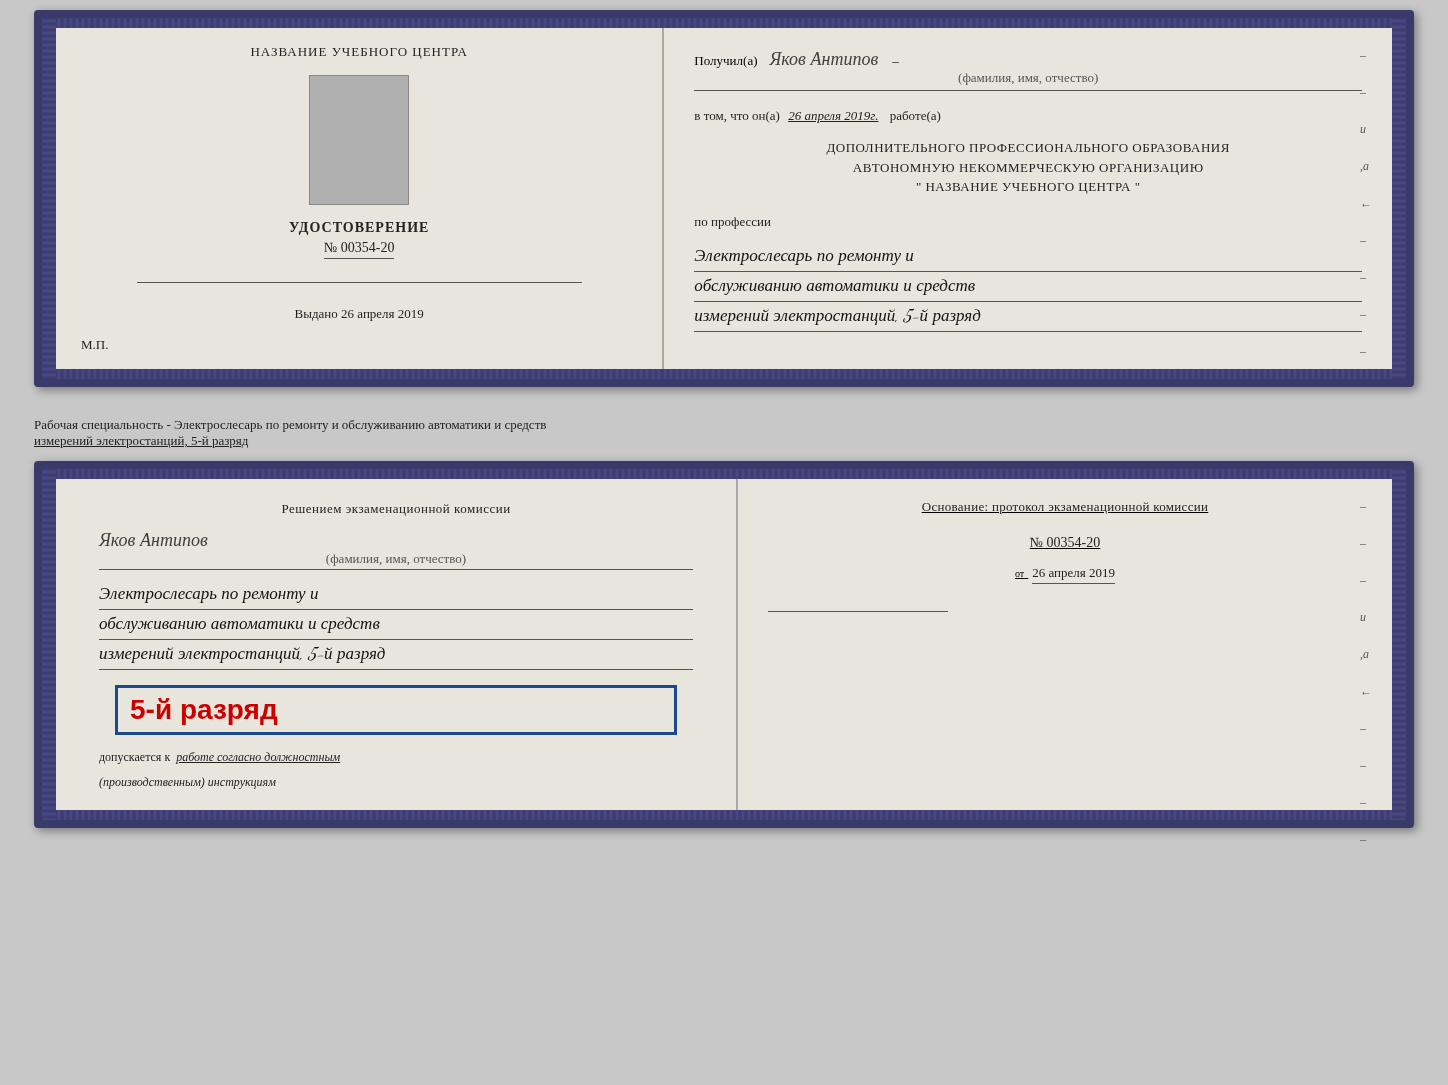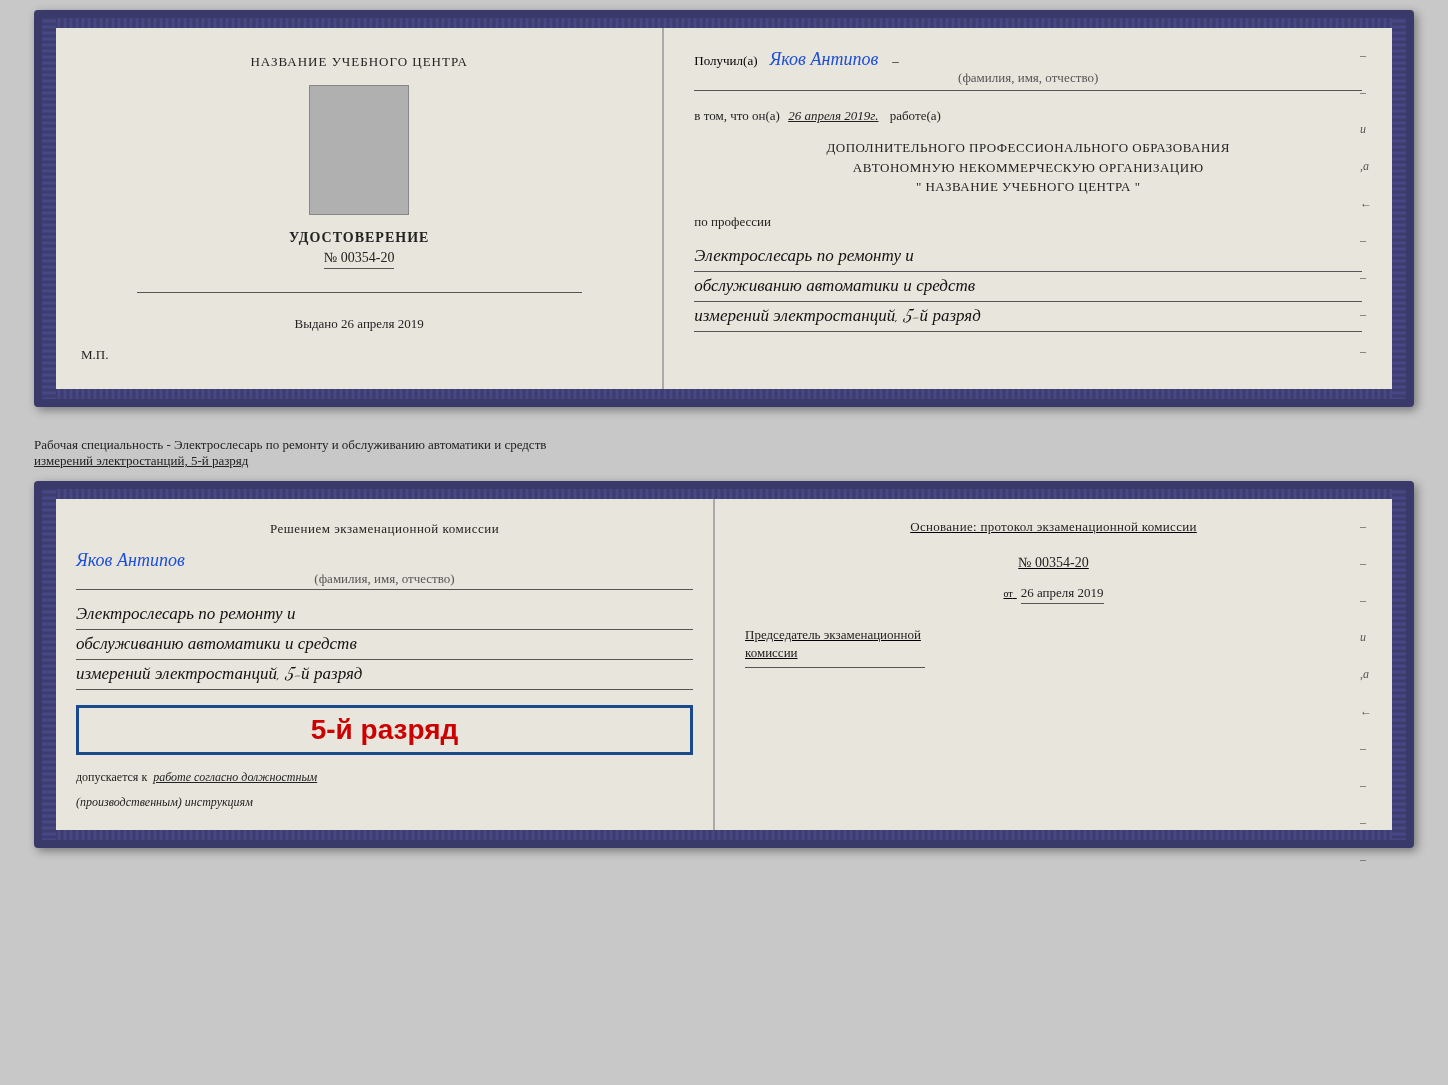--- a/index.html
+++ b/index.html
@@ -20,21 +20,21 @@
       width: 1380px;
       background: #e8e5dc;
       border: 8px solid #3a3a6a;
       border-radius: 4px;
       position: relative;
       box-shadow: 3px 3px 10px rgba(0,0,0,0.4);
     }
 
     .book-left {
       flex: 1;
-      padding: 26px 25px;
+      padding: 16px 25px;
       border-right: 2px solid #aaa;
       display: flex;
       flex-direction: column;
       align-items: center;
       gap: 15px;
       position: relative;
     }
 
     .book-right {
       flex: 1.2;
@@ -101,21 +101,21 @@
     }
 
     .recipient-label {
       white-space: nowrap;
       font-size: 13px;
     }
 
     .handwritten-name {
       font-family: 'Segoe Script', 'Dancing Script', cursive;
       font-size: 18px;
-      color: #1d4ed8;
+      color: #404040;
       font-style: italic;
     }
 
     .fio-sub {
       font-size: 13px;
       color: #555;
       text-align: center;
       width: 100%;
     }
 
@@ -179,21 +179,21 @@
       width: 1380px;
       background: #e8e5dc;
       border: 8px solid #3a3a6a;
       border-radius: 4px;
       position: relative;
       box-shadow: 3px 3px 10px rgba(0,0,0,0.4);
     }
 
     .book2-left {
       flex: 1;
-      padding: 20px 20px;
+      padding: 20px 43px;
       border-right: 2px solid #aaa;
       display: flex;
       flex-direction: column;
       gap: 10px;
     }
 
     .book2-right {
       flex: 1;
       padding: 20px 30px;
       display: flex;
@@ -219,23 +219,23 @@
       font-family: 'Segoe Script', 'Dancing Script', cursive;
       font-size: 17px;
       color: #111;
       font-style: italic;
       line-height: 1.6;
     }
 
     .razryad-badge {
       border: 3px solid #1a4a8a;
       padding: 6px 12px;
-      text-align: center;
+      text-align: left;
       display: inline-block;
-      margin: 5px 0;
+      margin: 5px 16px;
     }
 
     .razryad-badge-text {
       font-size: 28px;
       font-weight: bold;
       color: #cc0000;
       font-family: Arial, sans-serif;
     }
 
     .dopuskaetsya-text {
@@ -466,24 +466,20 @@
         <div class="osnovanie-text">Основание: протокол экзаменационной комиссии</div>
 
         <div class="protocol-num">№ 00354-20</div>
 
         <div class="ot-wrapper">
           <span style="font-size:10px;">от</span>
           <span class="ot-date" style="margin-left:4px;font-size:13px;">26 апреля 2019</span>
         </div>
 
         <div class="podpis-block">
-          <div class="podpis-label">
-            <span>Председатель экзаменационной</span><br>
-            <span>комиссии</span>
-          </div>
           <div class="podpis-line"></div>
         </div>
 
 
         <div style="position:absolute; right:20px; top:20px; display:flex; flex-direction:column; gap:22px;">
           <span style="font-size:12px; color:#555;">–</span>
           <span style="font-size:12px; color:#555;">–</span>
           <span style="font-size:12px; color:#555;">–</span>
           <span style="font-size:12px; color:#555; font-style:italic;">и</span>
           <span style="font-size:12px; color:#555; font-style:italic;">,а</span>

